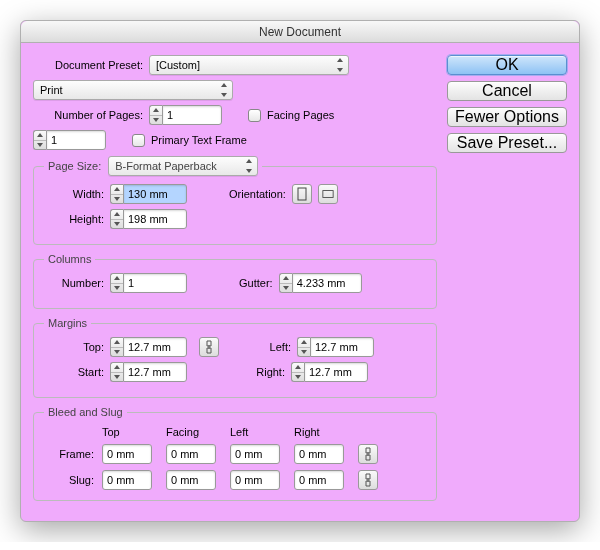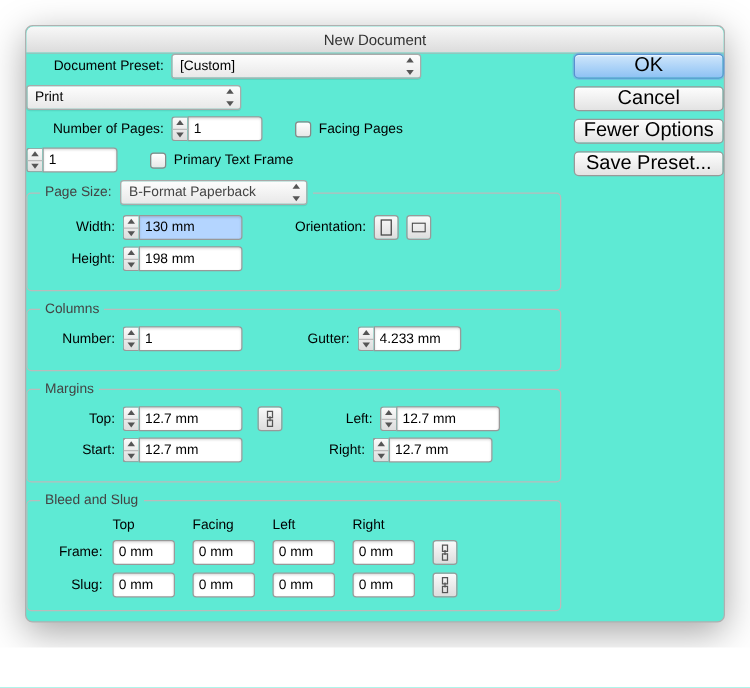--- a/index.html
+++ b/index.html
@@ -7,38 +7,38 @@
     margin: 0;
     padding: 20px;
     background: #fff;
     font-family: "Lucida Grande", "Helvetica Neue", Arial, sans-serif;
     font-size: 11px;
     color: #000;
   }
   .window {
     width: 560px;
     margin: 0 auto;
-    background: #5eead4;
+    background: #f0abfc;
     border: 1px solid #b0b0b0;
     border-radius: 6px;
     box-shadow: 0 8px 30px rgba(0,0,0,0.35);
   }
   .titlebar {
     height: 22px;
     line-height: 22px;
     text-align: center;
     font-size: 12px;
     background: linear-gradient(#f8f8f8, #dcdcdc);
     border-bottom: 1px solid #b0b0b0;
     border-radius: 6px 6px 0 0;
     color: #333;
   }
   .content {
     display: flex;
-    padding: 0;
+    padding: 12px;
     gap: 10px;
   }
   .left {
     flex: 1;
   }
   .right {
     width: 120px;
     display: flex;
     flex-direction: column;
     gap: 6px;
@@ -155,21 +155,21 @@
     border-top:4px solid #555;
   }
   .stepper input, .plaininput {
     height: 20px;
     border: 1px solid #999;
     border-radius: 0 3px 3px 0;
     padding: 0 4px;
     font-size: 11px;
     font-family: inherit;
     background: #fff;
-    width: 83px;
+    width: 64px;
     box-shadow: inset 0 1px 2px rgba(0,0,0,0.15);
   }
   .plaininput {
     border-radius: 3px;
     width: 50px;
   }
   .selected {
     background: #b4d5ff !important;
   }
   .checkbox {
@@ -222,21 +222,21 @@
 
       <div class="row">
         <span class="label label-110">Document Preset:</span>
         <span class="dropdown" style="width:200px">
           <span>[Custom]</span>
             <span class="updn"></span>
         </span>
       </div>
 
       <div class="row">
-        <span class="dropdown" style="width:172px">
+        <span class="dropdown" style="width:200px">
           <span>Print</span>
             <span class="updn"></span>
         </span>
       </div>
 
       <div class="row">
         <span class="label label-110">Number of Pages:</span>
         <span class="stepper">
           <span class="spin">
               <div></div>

